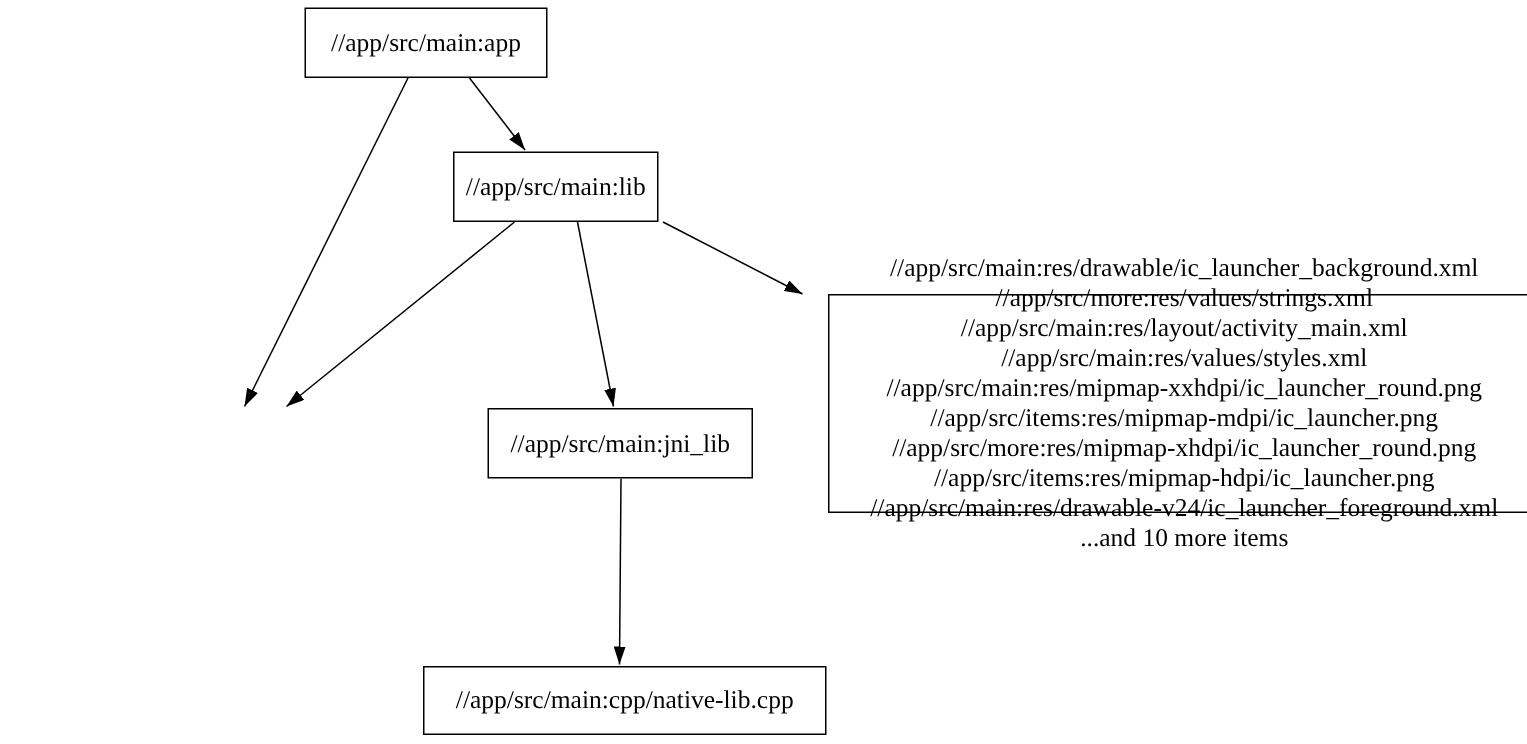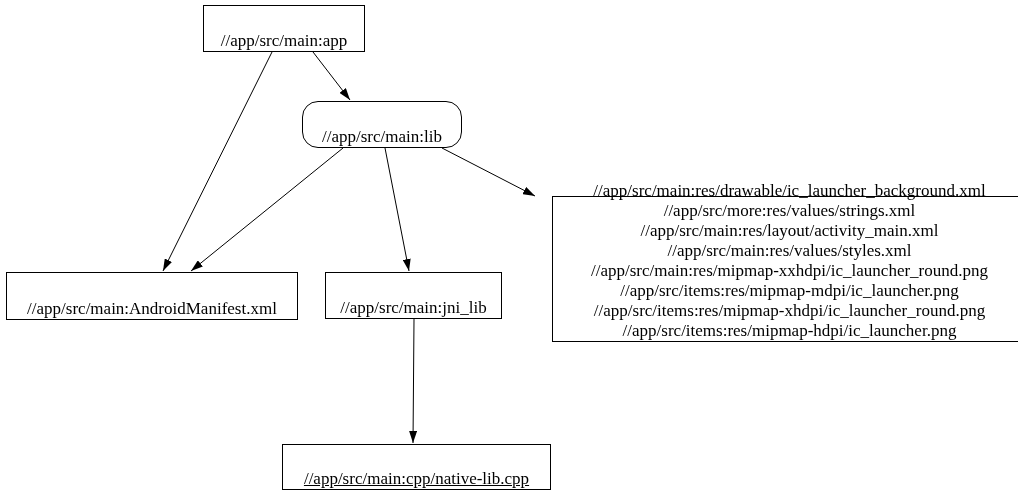--- a/index.html
+++ b/index.html
@@ -31,32 +31,32 @@
     fill: var(--stroke, #000000);
   }
   .node {
     position: absolute;
     box-sizing: border-box;
     border: 1px solid var(--stroke, #000000);
     background: #ffffff;
     display: flex;
     flex-direction: column;
     align-items: center;
-    justify-content: flex-end;
+    justify-content: center;
     text-align: center;
     font-size: 17px;
     line-height: 20px;
     white-space: nowrap;
   }
   .node-app        { left: 203px; top: 5px;   width: 162px; height: 47px; }
-  .node-lib        { left: 302px; top: 101px; width: 160px; height: 47px; border-radius: 16px; }
+  .node-lib        { left: 302px; top: 101px; width: 137px; height: 47px; }
   .node-manifest   { left: 6px;   top: 272px; width: 292px; height: 48px; }
   .node-jni-lib    { left: 325px; top: 272px; width: 177px; height: 47px; }
   .node-resources  { left: 552px; top: 196px; width: 475px; height: 146px; }
-  .node-native-lib { left: 282px; top: 444px; width: 269px; height: 46px; text-decoration: underline; }
+  .node-native-lib { left: 282px; top: 444px; width: 269px; height: 46px; }
   .res-line {
     display: block;
   }
 </style>
 </head>
 <body>
 
 <div class="canvas">
 
   <svg class="edges" viewBox="0 0 1018 496" xmlns="http://www.w3.org/2000/svg">
@@ -74,36 +74,35 @@
   </svg>
 
   <div class="node node-app">
     <span>//app/src/main:app</span>
   </div>
 
   <div class="node node-lib">
     <span>//app/src/main:lib</span>
   </div>
 
-  <div class="node node-manifest">
-    <span>//app/src/main:AndroidManifest.xml</span>
-  </div>
 
   <div class="node node-jni-lib">
     <span>//app/src/main:jni_lib</span>
   </div>
 
   <div class="node node-resources">
     <span class="res-line">//app/src/main:res/drawable/ic_launcher_background.xml</span>
     <span class="res-line">//app/src/more:res/values/strings.xml</span>
     <span class="res-line">//app/src/main:res/layout/activity_main.xml</span>
     <span class="res-line">//app/src/main:res/values/styles.xml</span>
     <span class="res-line">//app/src/main:res/mipmap-xxhdpi/ic_launcher_round.png</span>
     <span class="res-line">//app/src/items:res/mipmap-mdpi/ic_launcher.png</span>
-    <span class="res-line">//app/src/items:res/mipmap-xhdpi/ic_launcher_round.png</span>
+    <span class="res-line">//app/src/more:res/mipmap-xhdpi/ic_launcher_round.png</span>
     <span class="res-line">//app/src/items:res/mipmap-hdpi/ic_launcher.png</span>
+    <span class="res-line">//app/src/main:res/drawable-v24/ic_launcher_foreground.xml</span>
+    <span class="res-line">...and 10 more items</span>
   </div>
 
   <div class="node node-native-lib">
     <span>//app/src/main:cpp/native-lib.cpp</span>
   </div>
 
 </div>
 
 </body></html>

